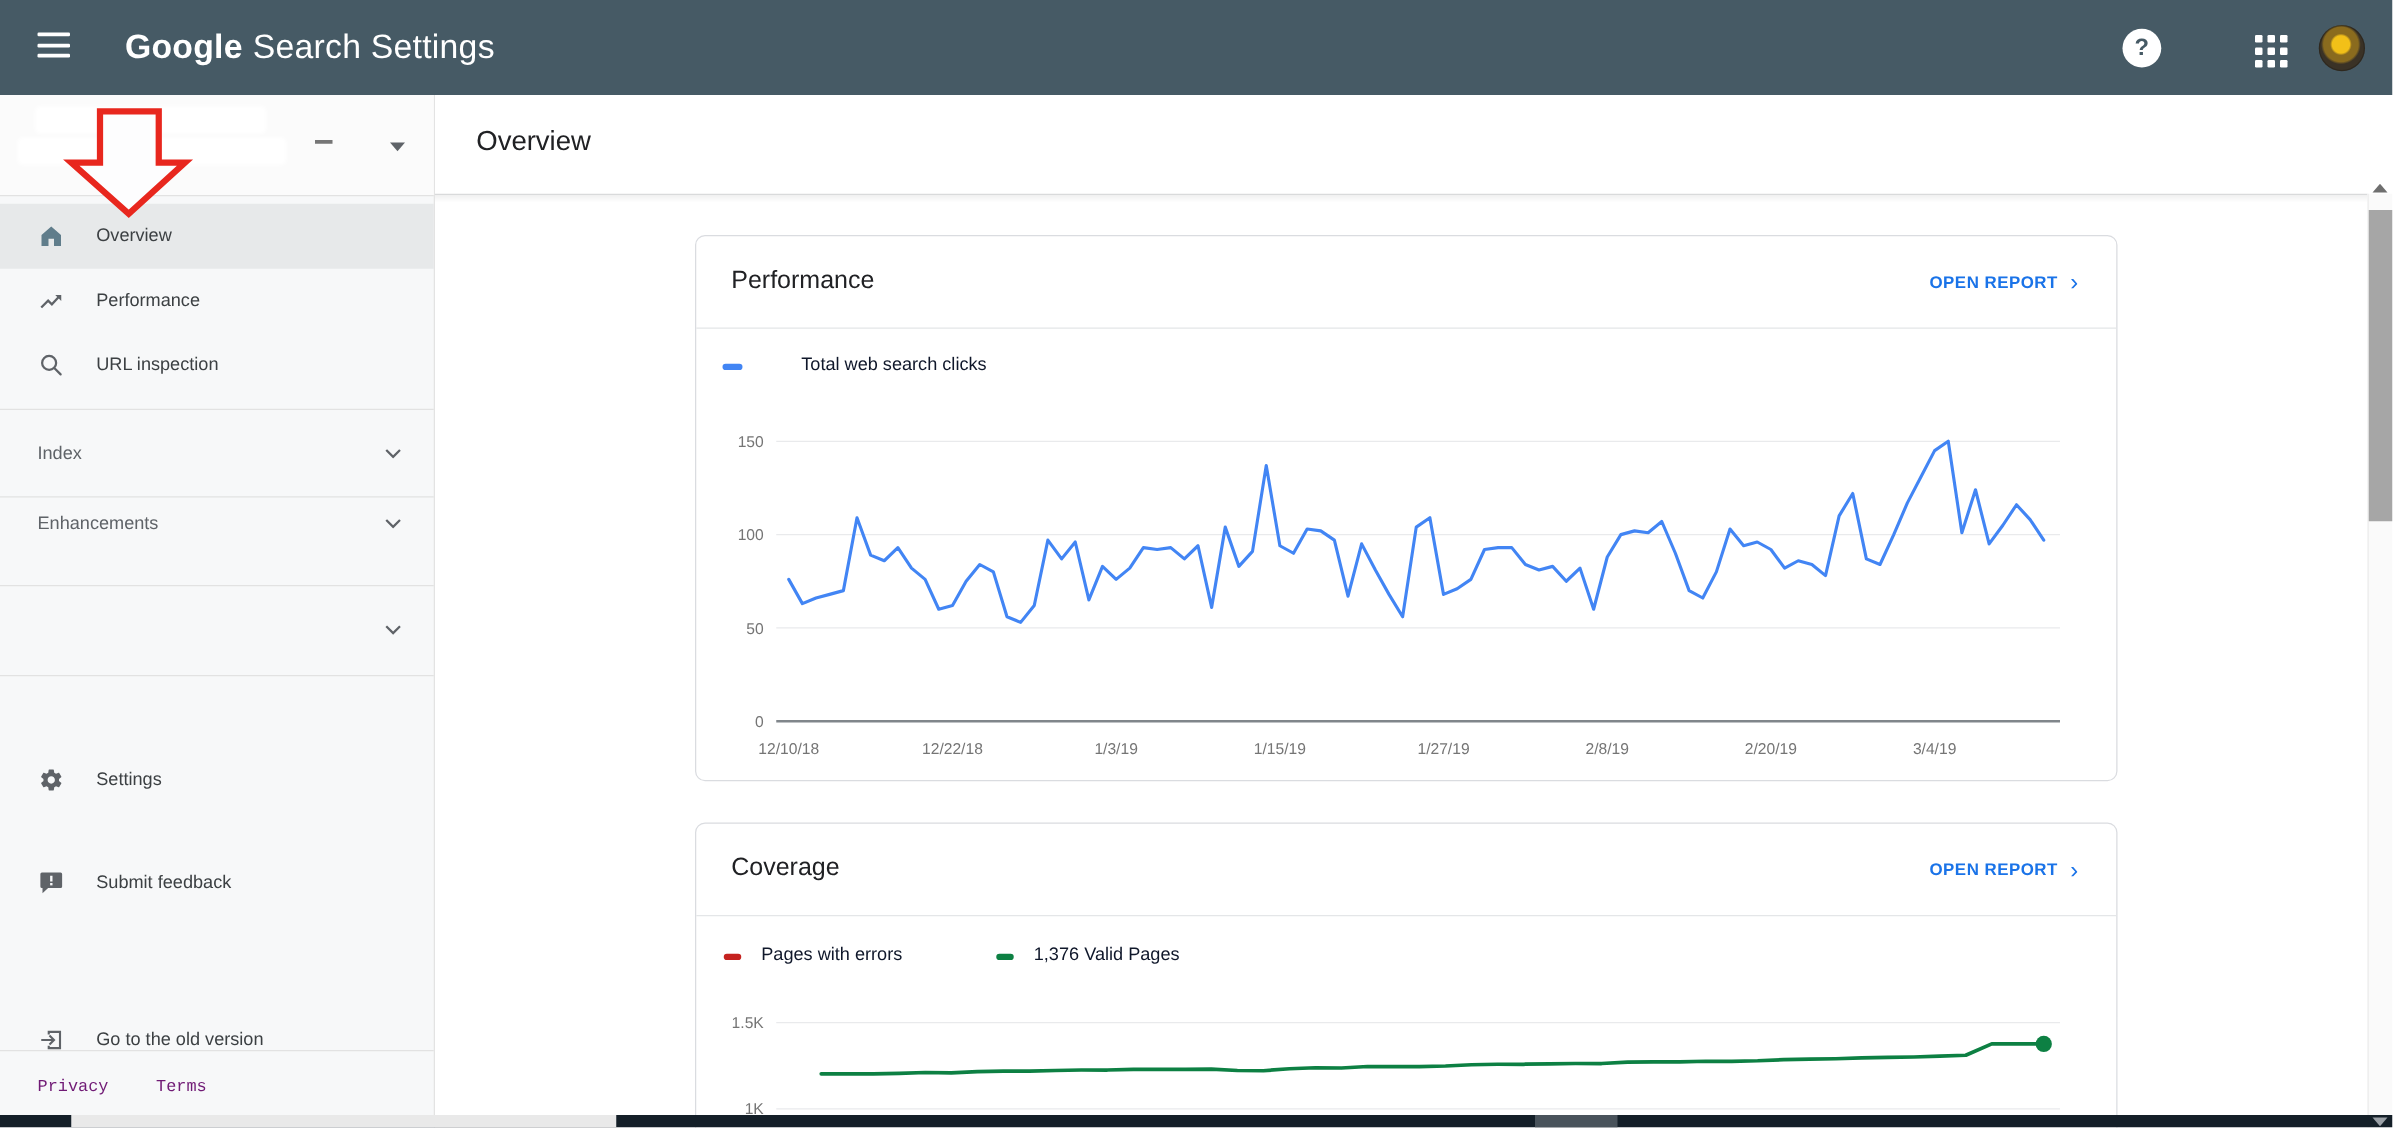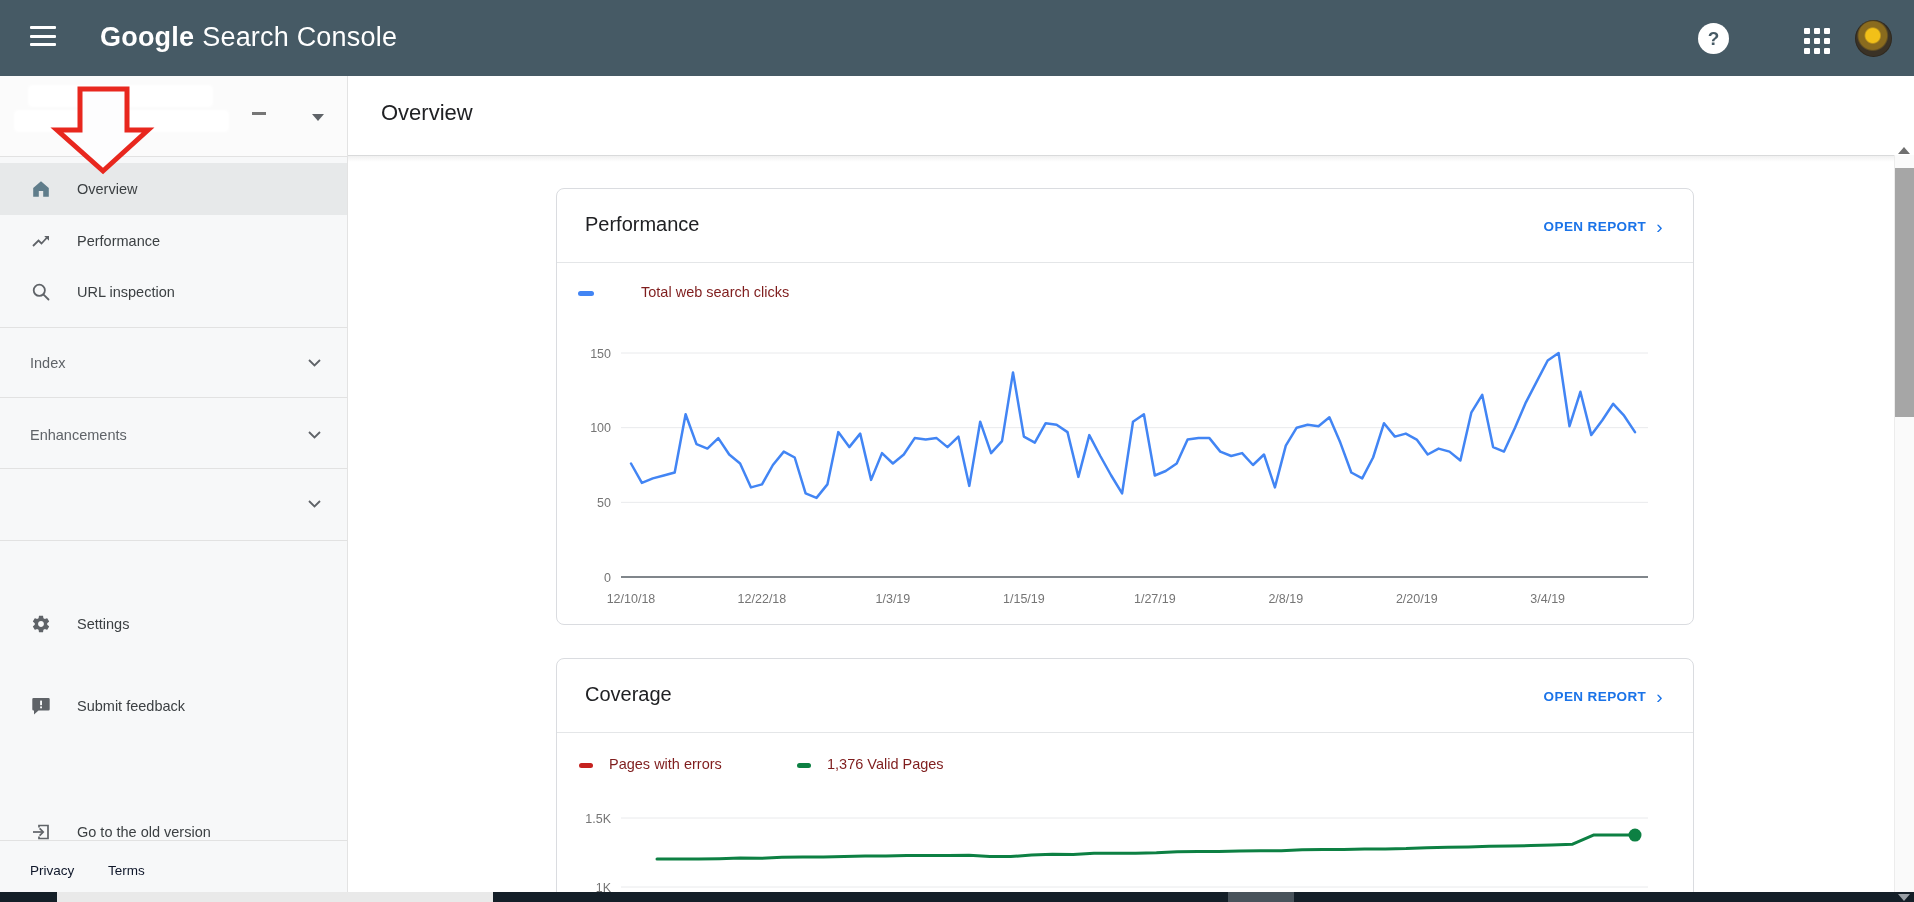--- a/index.html
+++ b/index.html
@@ -38,40 +38,40 @@
   .caret-down { left:312px; top:38px; width:0; height:0; border-left:6px solid transparent; border-right:6px solid transparent;
     border-top:7px solid #5f6368; }
   .sdiv { left:0; width:347px; height:1px; background:#e2e2e2; }
   .navrow { left:0; width:347px; height:50px; cursor:pointer; }
   .navrow.sel { background:#e7e9ea; }
   .navrow .nicon { position:absolute; left:31px; top:15px; width:20px; height:20px; }
   .navrow .nlabel { position:absolute; left:77px; top:0; line-height:50px; font-size:14.5px; color:#3c4043; }
   .secrow { left:0; width:347px; height:70px; cursor:pointer; }
   .secrow .slabel { position:absolute; left:30px; top:0; line-height:70px; font-size:14.5px; color:#5f6368; }
   .secrow svg { position:absolute; right:26px; top:31px; }
-  .legal { font-size:13.5px; color:#0f172a; }
+  .legal { font-size:13.5px; color:#701a75;font-family:Liberation Mono, monospace; }
   .legal span { cursor:pointer; }
 
   
   .mainheader { left:348px; top:76px; width:1546px; height:79px; background:#fff; }
   .maintitle { position:absolute; left:33px; top:24px; font-size:22px; color:#202124; font-weight:400; }
   .headerline { left:348px; top:155px; width:1546px; height:1px; background:#d9dadb; }
   .headershadow { left:348px; top:156px; width:1546px; height:6px; background:linear-gradient(#0000000f, transparent); }
 
   .card { background:#fff; border:1px solid #dadce0; border-radius:8px; }
   .card-perf { left:556px; top:188px; width:1138px; height:437px; }
   .card-cov  { left:556px; top:658px; width:1138px; height:330px; }
   .cardhead { position:absolute; left:0; top:0; width:100%; height:74px; border-bottom:1px solid #e4e6e8; }
   .cardtitle { position:absolute; left:28px; top:24px; font-size:20px; color:#202124; }
   .openreport { position:absolute; right:30px; top:27px; color:#1a73e8; font-size:13.5px; font-weight:700;
     letter-spacing:.4px; cursor:pointer; }
   .openreport .chev { font-size:19px; font-weight:400; vertical-align:-2px; margin-left:10px; }
   .legendrow { position:absolute; left:0; width:100%; }
   .ldash { position:absolute; width:16px; height:5px; border-radius:2.5px; top:7px; }
-  .llabel { position:absolute; font-size:14.5px; color:#7f1d1d; top:0; }
+  .llabel { position:absolute; font-size:14.5px; color:#0f172a; top:0; }
 
   .chartbox { position:absolute; }
 
   
   .vtrack { left:1894px; top:155px; width:20px; height:747px; background:#fafafa; border-left:1px solid #ececec; z-index:20; }
   .vup { left:1898px; top:147px; width:0; height:0; border-left:6px solid transparent; border-right:6px solid transparent;
     border-bottom:7px solid #6f6f6f; z-index:21; }
   .vthumb { left:1895px; top:168px; width:19px; height:249px; background:#a6a6a6; z-index:21; }
   .vdown { left:1898px; top:894px; width:0; height:0; border-left:6px solid transparent; border-right:6px solid transparent;
     border-top:7px solid #9aa0a6; z-index:31; }
@@ -88,21 +88,21 @@
 
 <div class="screen">
 
   <div class="abs topbar">
     <div class="abs hamburger">
         <span></span>
         <span></span>
         <span></span>
       </div>
     <div class="abs logo">
-      <span class="g">Google</span><span class="p">Search Console</span>
+      <span class="g">Google</span><span class="p">Search Settings</span>
     </div>
     <div class="abs helpbtn">?</div>
     <div class="abs appsgrid">
       <i></i>
         <i></i>
         <i></i>
         <i></i>
         <i></i>
         <i></i>
         <i></i>
@@ -143,21 +143,21 @@
     </div>
 
     <div class="abs sdiv" style="top:251px"></div>
     <div class="abs secrow" style="top:252px">
       <span class="slabel">Index</span>
       <svg width="13" height="8" viewBox="0 0 13 8">
         <polyline points="1,1 6.5,6.5 12,1" fill="none" stroke="#5f6368" stroke-width="1.8"></polyline>
       </svg>
     </div>
     <div class="abs sdiv" style="top:321px"></div>
-    <div class="abs secrow" style="top:324px">
+    <div class="abs secrow" style="top:308px">
       <span class="slabel">Enhancements</span>
       <svg width="13" height="8" viewBox="0 0 13 8">
         <polyline points="1,1 6.5,6.5 12,1" fill="none" stroke="#5f6368" stroke-width="1.8"></polyline>
       </svg>
     </div>
     <div class="abs sdiv" style="top:392px"></div>
     <div class="abs secrow" style="top:393px">
       <svg width="13" height="8" viewBox="0 0 13 8">
         <polyline points="1,1 6.5,6.5 12,1" fill="none" stroke="#5f6368" stroke-width="1.8"></polyline>
       </svg>

